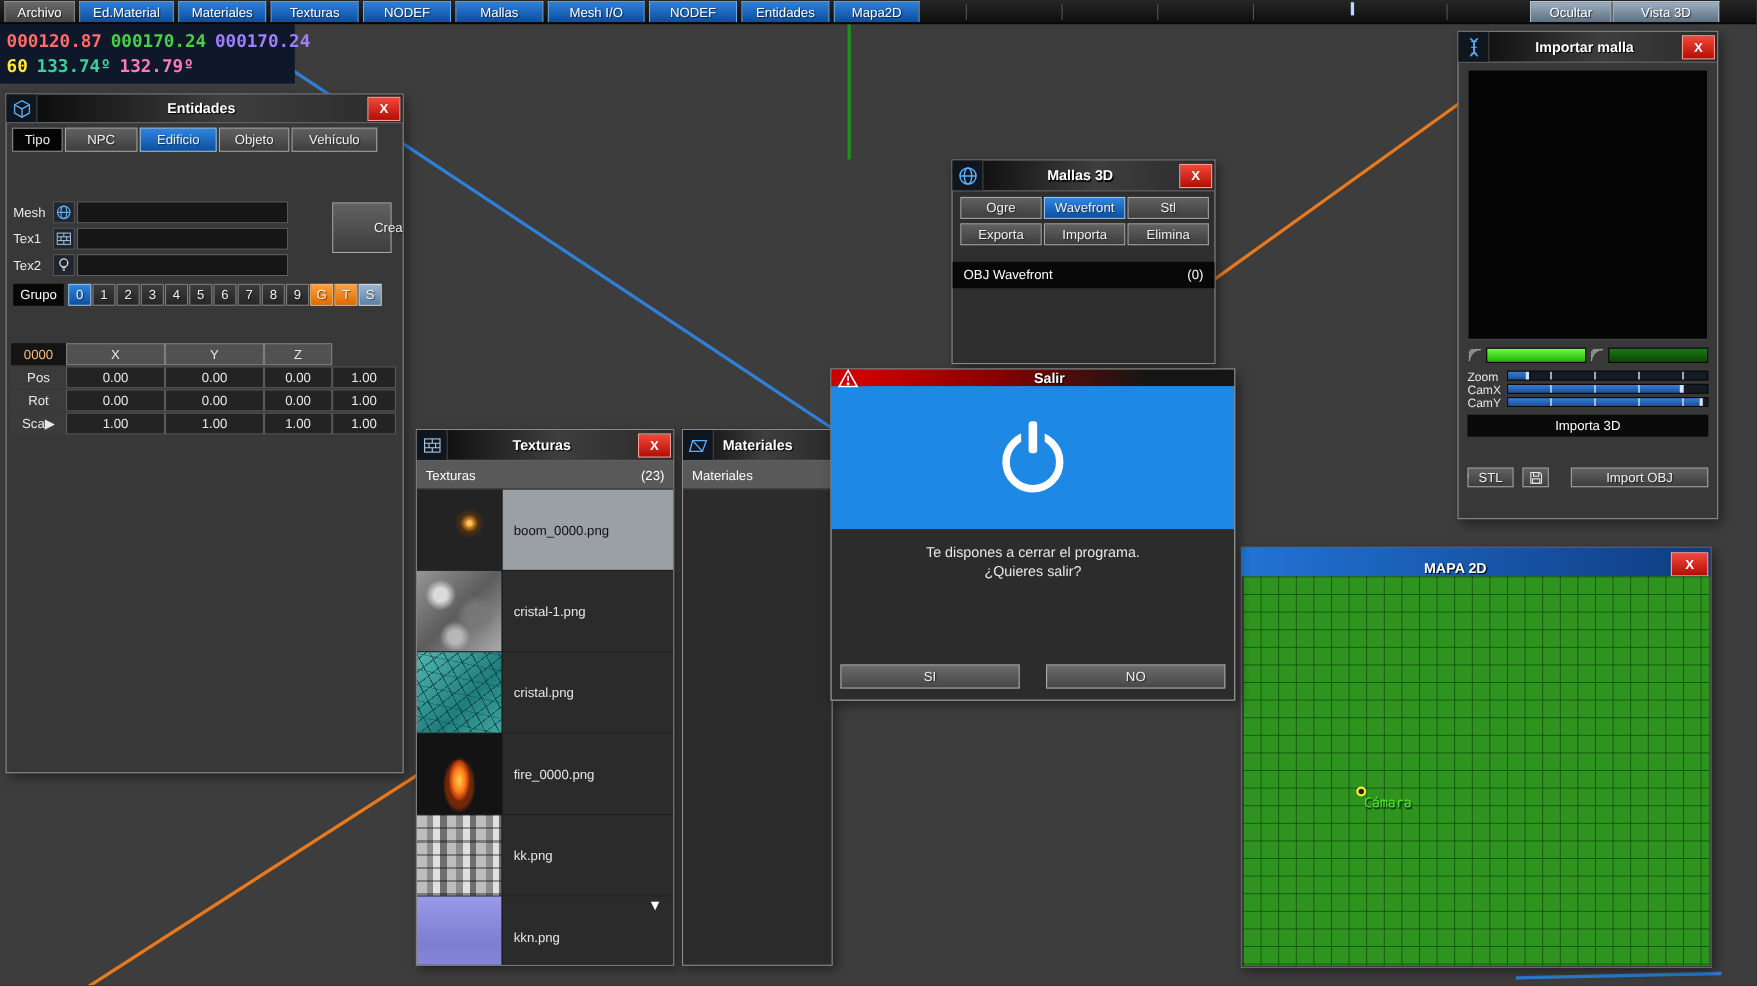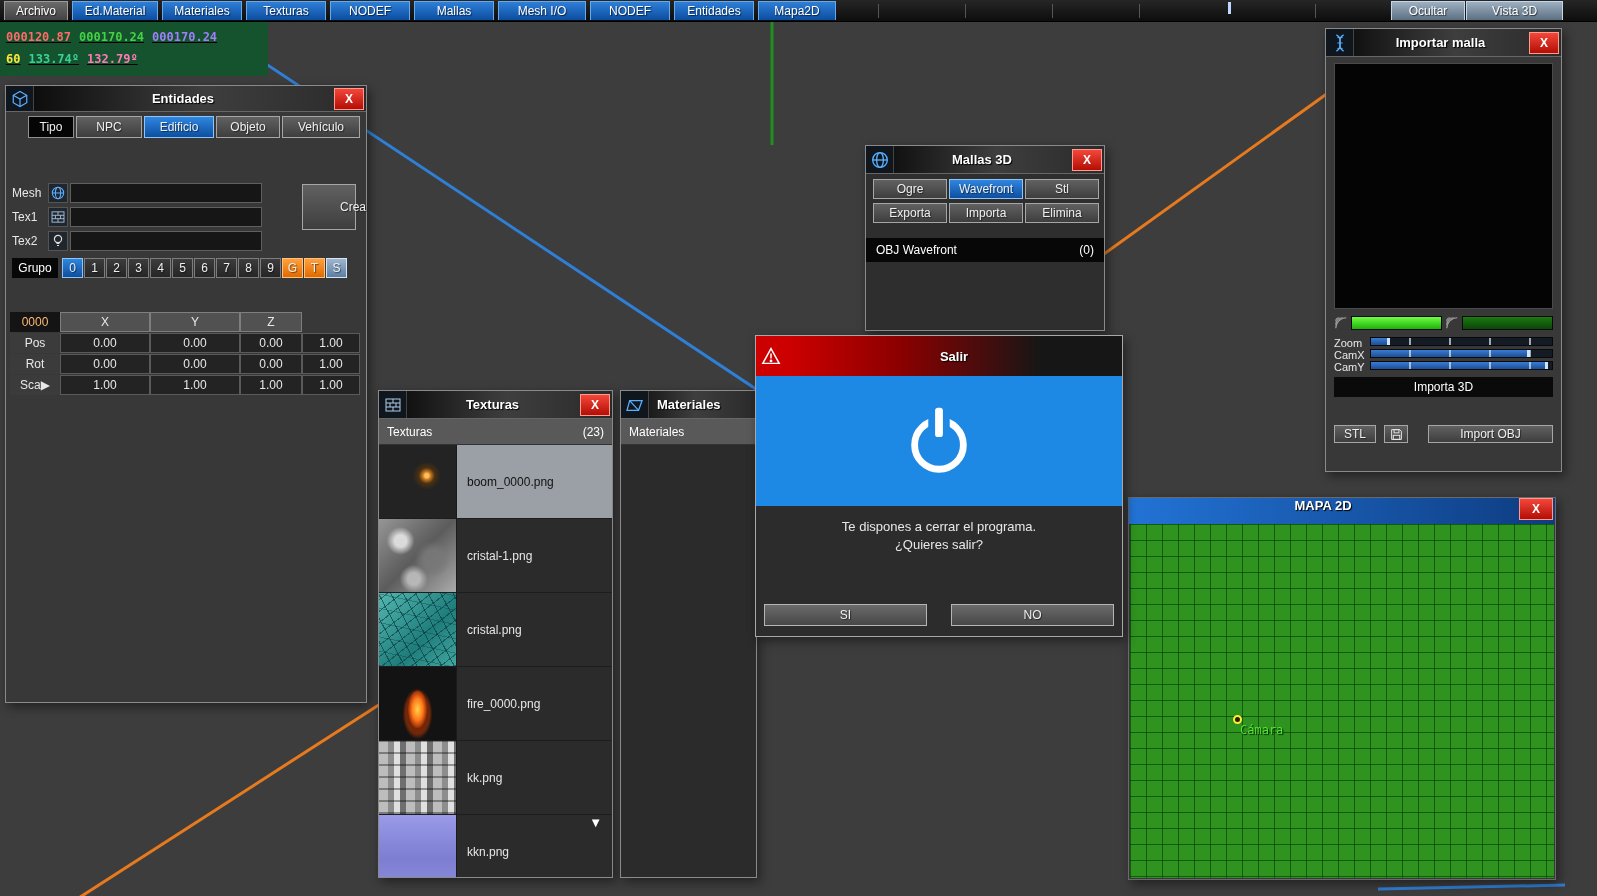--- a/index.html
+++ b/index.html
@@ -15,22 +15,22 @@
     background:linear-gradient(#262626,#0d0d0d); border-bottom:1px solid #000; z-index:20; display:flex; gap:4px; padding:1px 0 0 4px; }
   .mtab { height:19px; display:flex; align-items:center; justify-content:center;
     color:#fff; font-size:12px; background:linear-gradient(#2e7fd8,#0c4da0);
     border:1px solid #6aa9e8; border-bottom:none; text-shadow:1px 1px 1px rgba(0,0,0,.6); cursor:default; }
   .mtab.gray { background:linear-gradient(#6a6a6a,#434343); border-color:#9a9a9a; }
   .mtab.light { background:linear-gradient(#9db0c2,#5d7082); border-color:#c6d6e6; position:absolute; top:1px; }
   .msep { position:absolute; top:4px; width:1px; height:14px; background:#555; }
   .mtick { position:absolute; top:2px; width:3px; height:12px; background:#bcd9ff; }
 
   
-  #coords { position:absolute; left:0; top:22px; width:268px; height:54px; background:#14532d;
-    z-index:15; font-family:"DejaVu Sans Mono", monospace; font-weight:bold; font-size:12px; padding:4px 6px;text-decoration:underline; }
+  #coords { position:absolute; left:0; top:22px; width:268px; height:54px; background:#0f172a;
+    z-index:15; font-family:"DejaVu Sans Mono", monospace; font-weight:bold; font-size:16px; padding:4px 6px; }
   #coords .row { height:22px; display:flex; gap:8px; align-items:center; }
   .c-x{color:#ff6a6a;} .c-y{color:#45d045;} .c-z{color:#9f7fff;}
   .c-fov{color:#ffe838;} .c-yaw{color:#39d09a;} .c-pitch{color:#ff7ab8;}
 
   
   .win { position:absolute; border:1px solid #8a8a8a; background:#383838; box-shadow:3px 4px 10px rgba(0,0,0,.45); z-index:5; }
   .titlebar { height:28px; display:flex; align-items:center;
     background:linear-gradient(to right,#050505,#3e3e3e 55%,#2a2a2a); border-bottom:1px solid #666; }
   .ticon { width:28px; height:100%; display:flex; align-items:center; justify-content:center;
     background:#10161d; border-right:1px solid #444; flex:none; }
@@ -43,21 +43,21 @@
     font-size:12px; display:flex; align-items:center; justify-content:center; cursor:pointer;
     text-shadow:1px 1px 1px rgba(0,0,0,.5); }
   .btn.blue  { background:linear-gradient(#2f86e0,#0d4fa0); border-color:#8fc4f5; }
   .btn.orange{ background:linear-gradient(#ffa13d,#e06a00); border-color:#ffc27d; }
   .btn.steel { background:linear-gradient(#9fb6cf,#5c7fa3); border-color:#d5e6f7; }
   .btn.dark  { background:linear-gradient(#3c3c3c,#262626); border-color:#7d7d7d; }
 
   
   #win-entidades { left:5px; top:85px; width:362px; height:618px; }
   #win-entidades .titlebar { height:26px; }
-  #ent-tabs { position:absolute; left:5px; top:30px; display:flex; gap:2px;margin-left:17px; }
+  #ent-tabs { position:absolute; left:5px; top:30px; display:flex; gap:2px; }
   #ent-tabs .etab { height:22px; font-size:12px; }
   #ent-tabs .etab.black { background:#050505; border-color:#909090; }
   #ent-fields { position:absolute; left:6px; top:96px; }
   .frow { display:flex; align-items:center; height:22px; margin-bottom:2px; }
   .flabel { width:36px; color:#e8e8e8; font-size:12px; }
   .ficon { width:20px; height:20px; background:#20262d; border:1px solid #555;
     display:flex; align-items:center; justify-content:center; margin-right:2px; }
   .finput { width:192px; height:20px; background:#161616; border:1px solid #5f5f5f; }
   #crea-btn { position:absolute; right:10px; top:98px; width:54px; height:46px; font-size:12px;padding-left:48px; }
   #grupo-row { position:absolute; left:6px; top:172px; display:flex; align-items:center; }
@@ -110,21 +110,21 @@
       repeating-linear-gradient(90deg,#bdbdbd 0 9px,#8d8d8d 9px 15px,#e0e0e0 15px 21px,#6f6f6f 21px 27px); }
   .th-kkn { background:linear-gradient(180deg,#9a9ae8,#7d7dd2 60%,#8c8cdc); }
 
   
   #win-materiales { left:620px; top:390px; width:137px; height:488px; background:#2b2b2b; }
   #win-materiales .ttext { text-align:left; padding-left:8px; }
   #win-materiales .list-header { justify-content:flex-start; }
 
   
   #dlg-salir { left:755px; top:335px; width:368px; height:302px; z-index:60; background:#2c2c2c; border-color:#a8a8a8; }
-  #salir-title { height:40px; display:flex; align-items:center;
+  #salir-title { height:15px; display:flex; align-items:center;
     background:linear-gradient(to right,#e00000,#8a0000 40%,#161616 78%,#161616); }
   #salir-title .ticon { background:#cc0000; border-right:none; width:30px; }
   #salir-banner { height:130px; background:#1e88e5; display:flex; align-items:center; justify-content:center; }
   #salir-msg { text-align:center; color:#e8e8e8; font-size:13px; padding-top:12px; line-height:18px; }
   #salir-btns { position:absolute; left:0; bottom:10px; width:100%; display:flex; justify-content:center; gap:24px; }
   #salir-btns .btn { width:163px; height:22px; background:linear-gradient(#6b6b6b,#474747); border-color:#b5b5b5; }
 
   
   #win-importar { left:1325px; top:28px; width:237px; height:444px; }
   #imp-preview { position:absolute; left:8px; top:34px; width:219px; height:246px; background:#040404; border:1px solid #4a4a4a; }
@@ -142,21 +142,21 @@
   #imp-3d { position:absolute; left:8px; top:348px; right:8px; height:20px; background:#0a0a0a; color:#fff;
     font-size:12px; display:flex; align-items:center; justify-content:center; }
   #imp-objrow { position:absolute; left:8px; top:396px; right:8px; height:18px; display:flex; align-items:flex-start; gap:20px; }
   #imp-objrow .olabel { color:#e8e8e8; font-size:12px; width:30px; }
   #imp-disk { width:24px; height:18px; }
   #imp-objbtn { flex:1; height:18px; }
   #imp-stl { position:absolute; left:8px; top:396px; width:42px; height:18px; }
 
   
   #win-mapa { left:1128px; top:497px; width:428px; height:383px; border-color:#6a6a6a; }
-  #mapa-title { height:26px; display:flex; align-items:flex-start;
+  #mapa-title { height:26px; display:flex; align-items:flex-end;
     background:linear-gradient(to right,#2273d6,#0e3c80); }
   #mapa-grid { position:absolute; left:1px; top:26px; right:1px; bottom:1px; background-color:#2f9320;
     background-image:linear-gradient(rgba(0,55,0,.6) 1px, transparent 1px),
                      linear-gradient(90deg, rgba(0,55,0,.6) 1px, transparent 1px);
     background-size:16px 16px; }
   #cam-marker { position:absolute; left:103px; top:191px; width:9px; height:9px; border:2px solid #ffee33;
     border-radius:50%; background:#2a2000; }
   #cam-label { position:absolute; left:110px; top:199px; color:#55e433; font-family:"DejaVu Sans Mono", monospace;
     font-size:12px; text-shadow:1px 1px 1px #002200; }
 </style>

